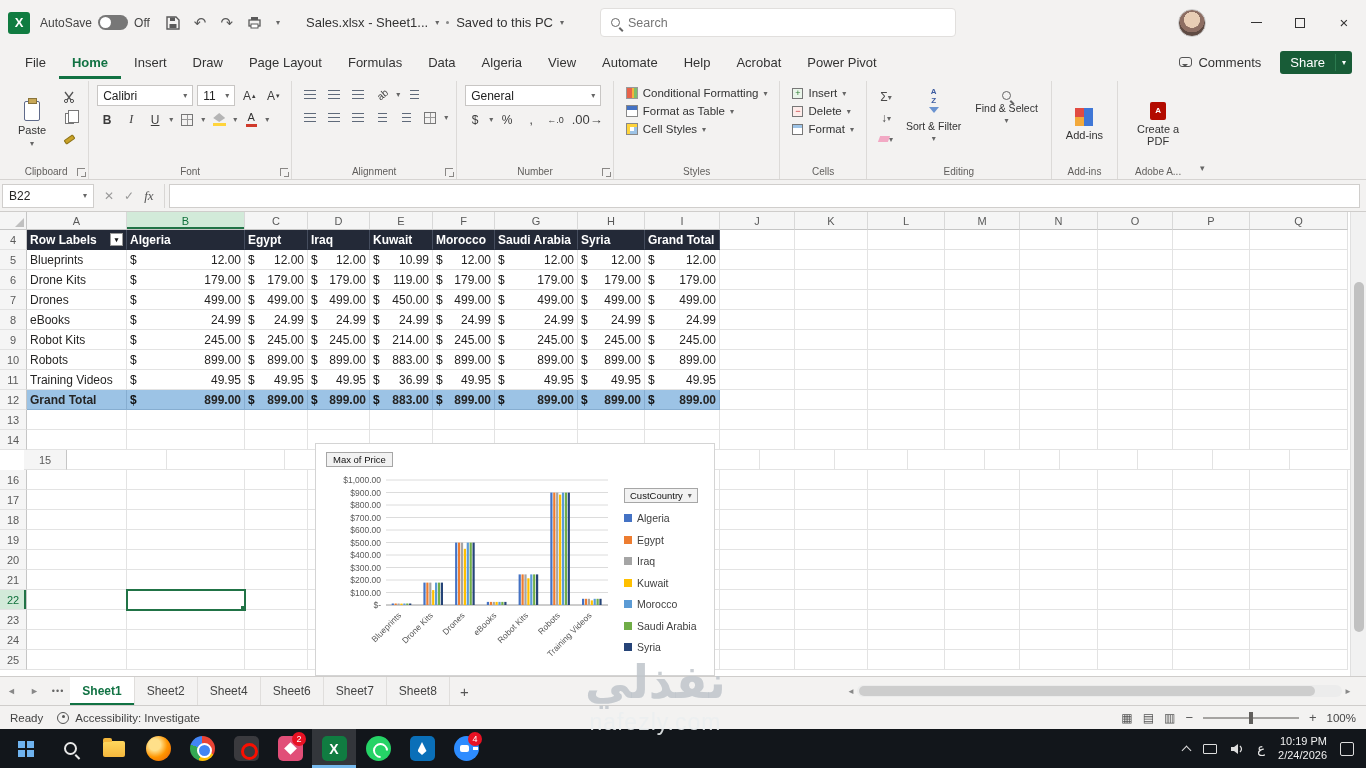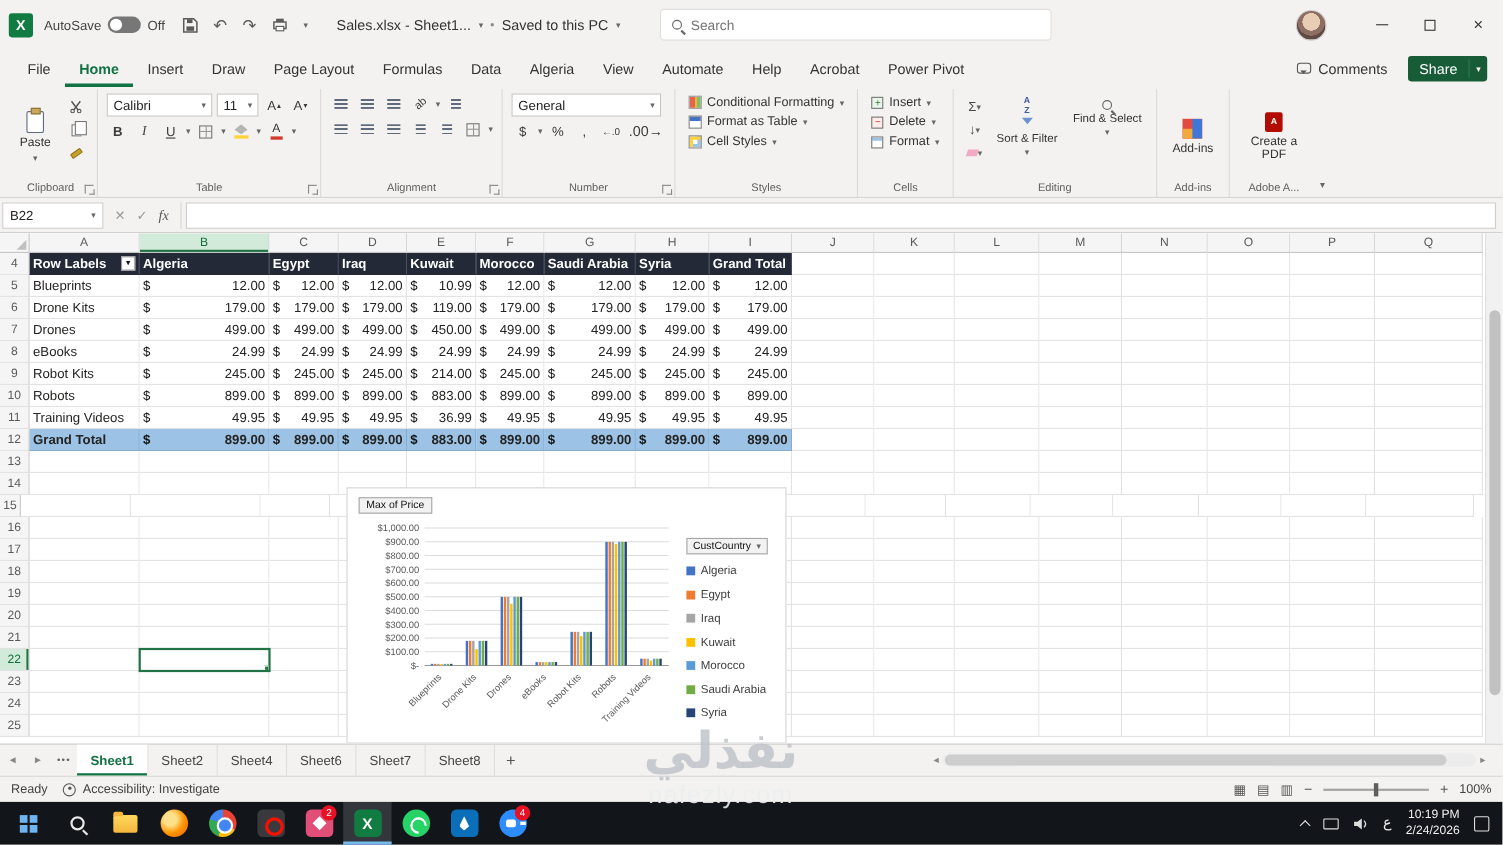--- a/index.html
+++ b/index.html
@@ -324,21 +324,21 @@
         </span>
         <span class="chev">▾</span>
       <span class="mini">
           <span class="acol">
             <span>A</span>
             <span class="ubar-r"></span>
           </span>
         </span>
         <span class="chev">▾</span>
     </div>
-    <span class="glabel">Table</span>
+    <span class="glabel">Font</span>
     <span class="dlg"></span>
   </div>
 
   <div class="rgroup fontgrp">
     <div class="frow">
       <span class="mini">
           <span class="bars"></span>
         </span>
       <span class="mini">
           <span class="bars"></span>
@@ -927,21 +927,21 @@
         <div class="gcell" style="width: 75px;"></div>
         <div class="gcell" style="width: 73px;"></div>
         <div class="gcell" style="width: 77px;"></div>
         <div class="gcell" style="width: 75px;"></div>
         <div class="gcell" style="width: 78px;"></div>
         <div class="gcell" style="width: 75px;"></div>
         <div class="gcell" style="width: 77px;"></div>
         <div class="gcell" style="width: 98px;"></div>
       </div>
       <div class="grow">
-        <div class="growh" style="width: 19px;">15</div>
+        <div class="growh" style="width: 43px; margin-left: 24px;">15</div>
         <div class="gcell" style="width: 100px;"></div>
         <div class="gcell" style="width: 118px;"></div>
         <div class="gcell" style="width: 63px;"></div>
         <div class="gcell" style="width: 62px;"></div>
         <div class="gcell" style="width: 63px;"></div>
         <div class="gcell" style="width: 62px;"></div>
         <div class="gcell" style="width: 83px;"></div>
         <div class="gcell" style="width: 67px;"></div>
         <div class="gcell" style="width: 75px;"></div>
         <div class="gcell" style="width: 75px;"></div>

